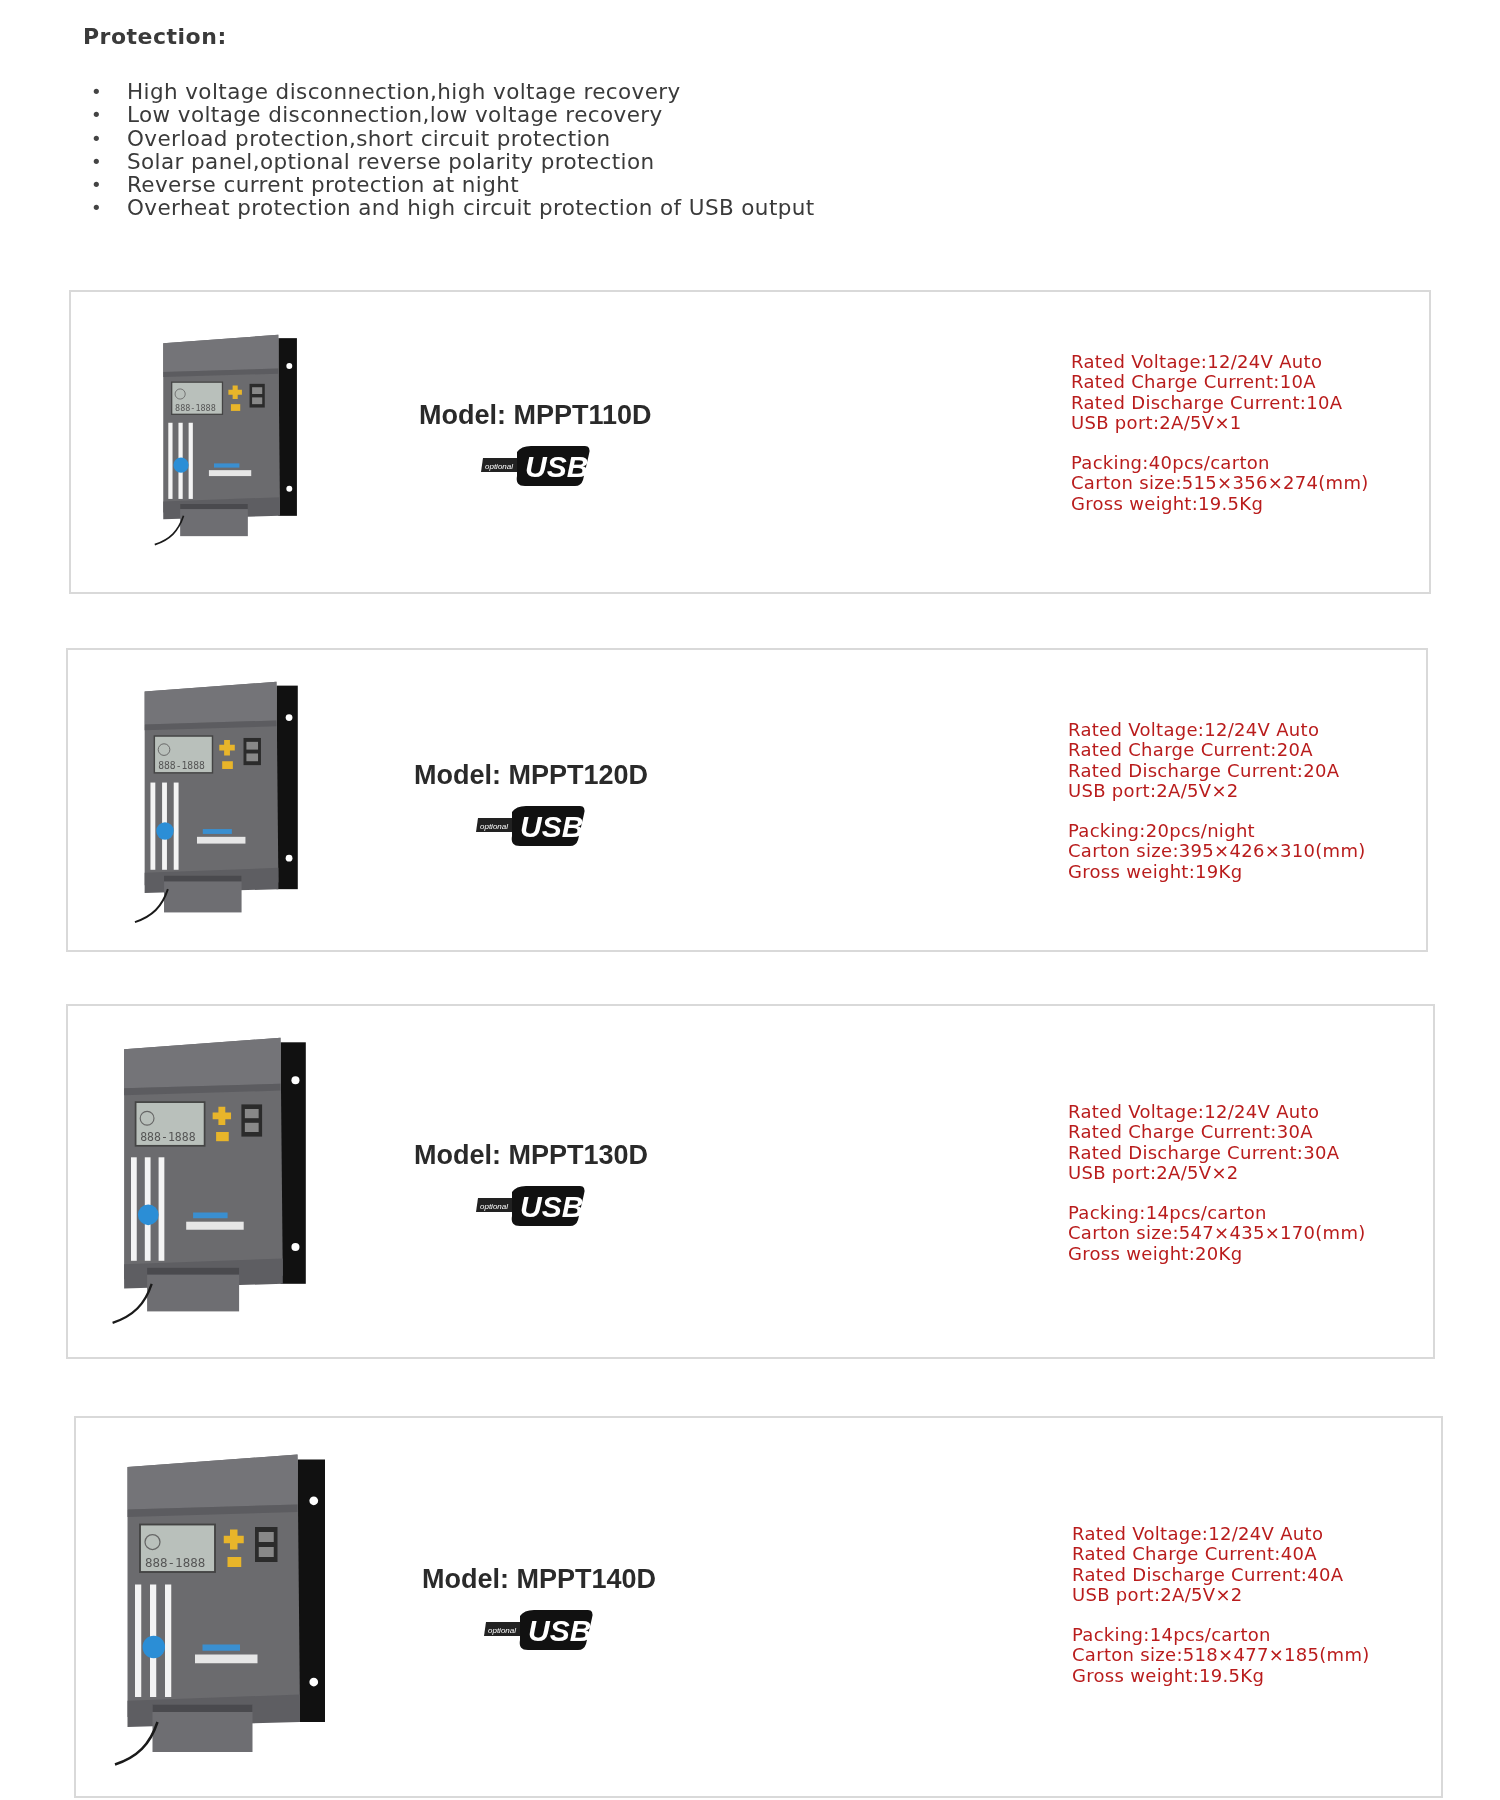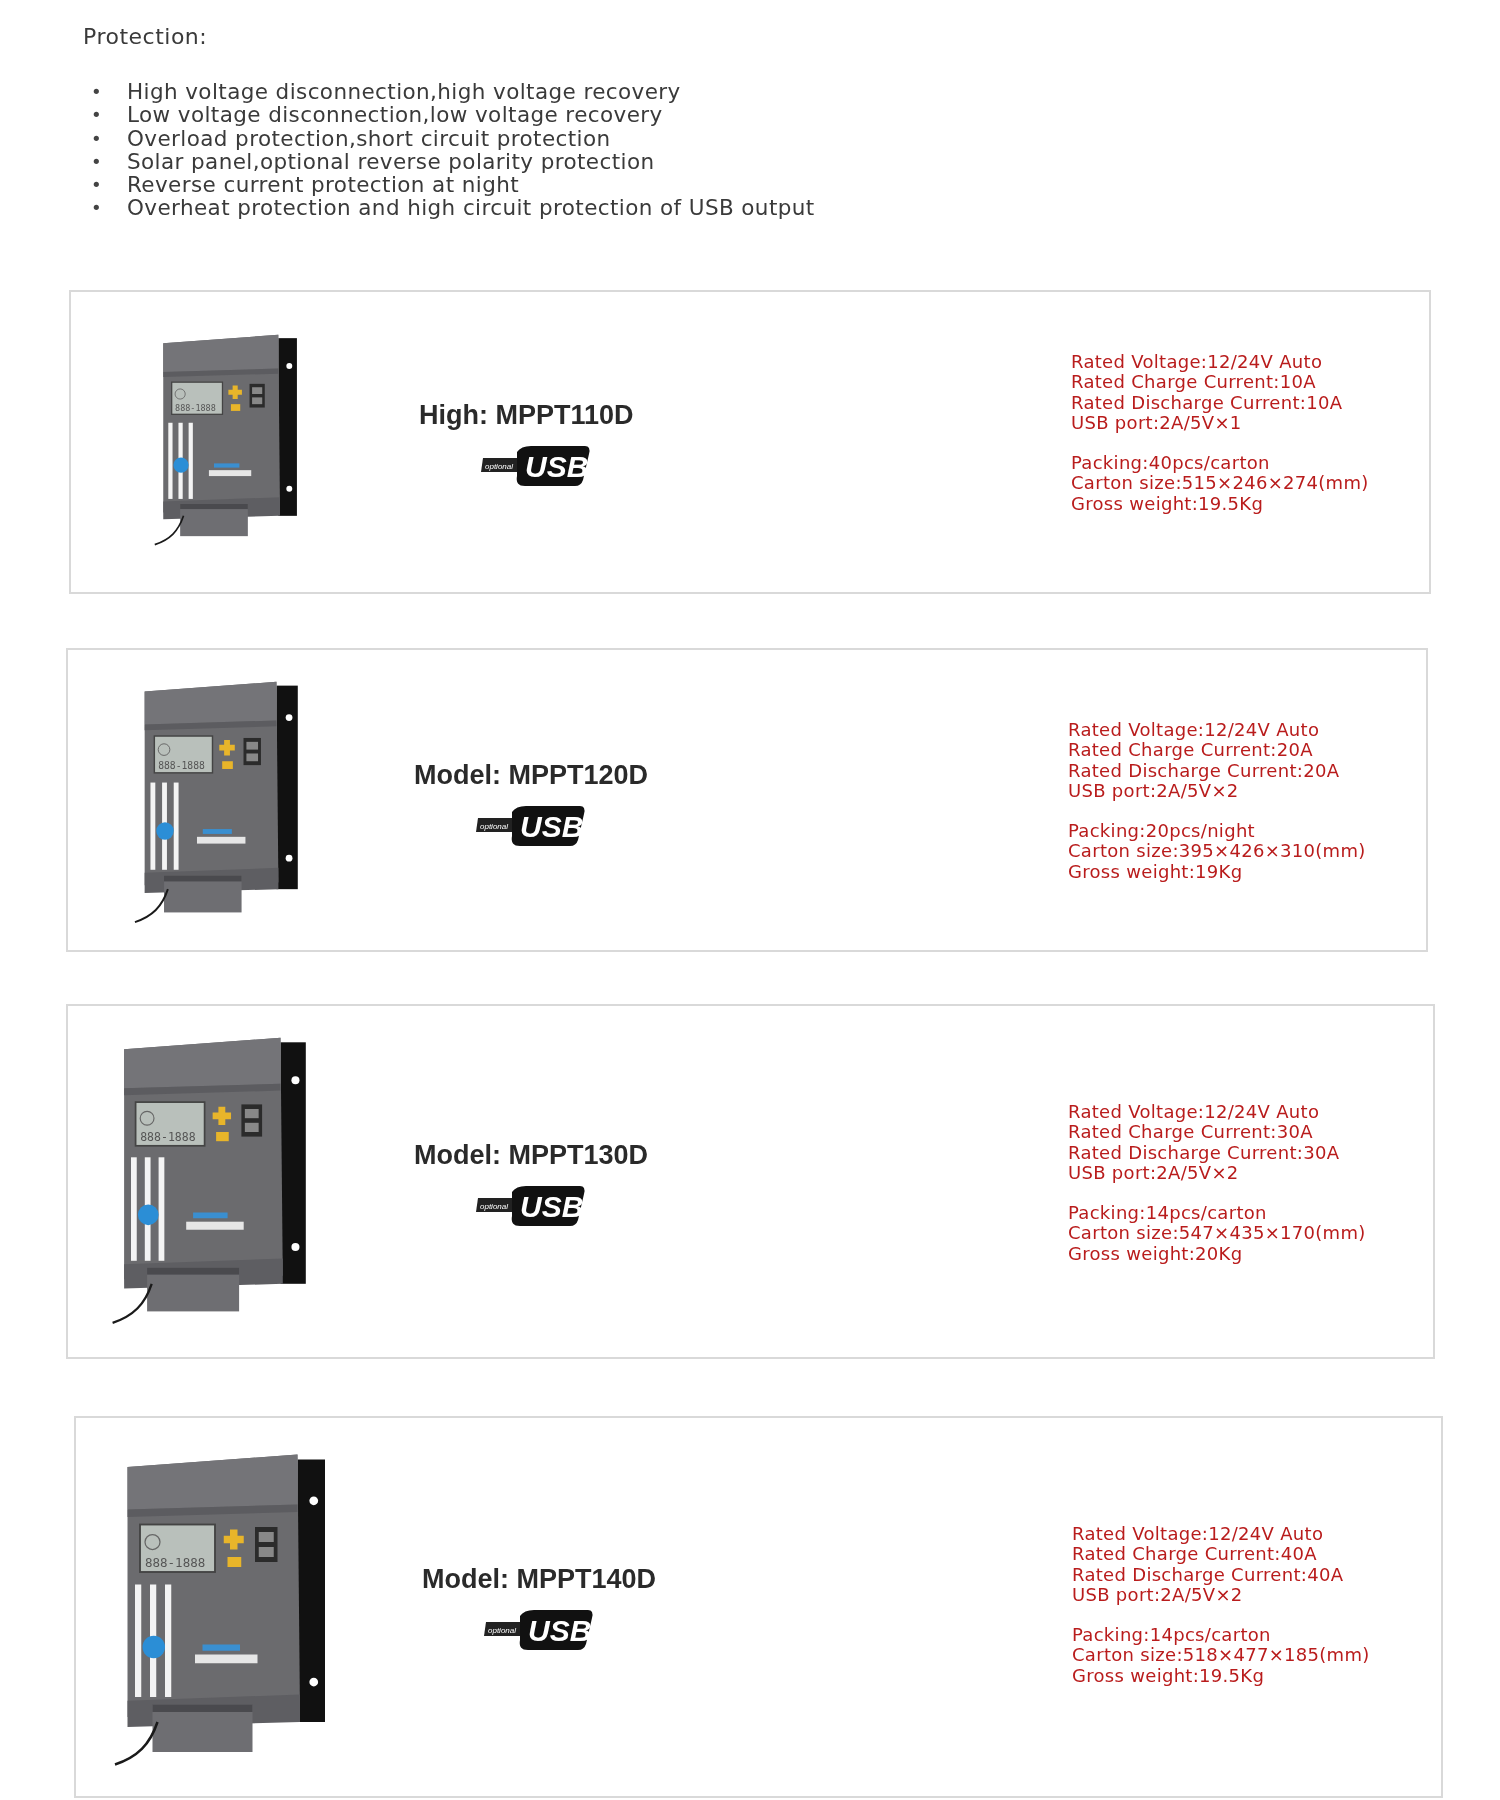--- a/index.html
+++ b/index.html
@@ -1,20 +1,20 @@
 <!DOCTYPE html>
 <html><head>
 <meta charset="utf-8">
 <style>
   html, body { margin:0; padding:0; background:#ffffff; }
   body { width:1500px; height:1800px; position:relative; overflow:hidden;
          font-family:"DejaVu Sans", sans-serif; color:#333; }
 
   .protection-title { position:absolute; left:83px; top:24px; font-size:22px;
-         letter-spacing:0.5px; color:#3a3a3a; font-weight:400; }
+         letter-spacing:0.5px; color:#3a3a3a; font-weight:700; }
   .protection-list { position:absolute; left:83px; top:72px; margin:8px; padding:0; list-style:none; }
   .protection-list li { position:relative; font-size:21.5px; line-height:23.3px; color:#3a3a3a;
          padding-left:36px; letter-spacing:0.4px; white-space:nowrap; }
   .protection-list li::before { content:"•"; position:absolute; left:0; top:0; font-size:18px; color:#444; }
 
   .card { position:absolute; border:2px solid #d9d9d9; background:#fff; box-sizing:border-box; }
   .device { position:absolute; }
   .model { position:absolute; font-family:"Liberation Sans", sans-serif; font-weight:bold;
            font-size:27px; color:#2a2a2a; white-space:nowrap; }
   .usb-logo { position:absolute; width:110px; height:40px; }
@@ -81,32 +81,32 @@
     <li>Solar panel,optional reverse polarity protection</li>
     <li>Reverse current protection at night</li>
     <li>Overheat protection and high circuit protection of USB output</li>
   </ul>
 </div>
 
 <div class="card" style="left:69px; top:290px; width:1362px; height:304px;">
   <svg class="device" style="left:80px; top:36px; width:170px; height:220px;">
       <use href="#controller"></use>
     </svg>
-  <div class="model" style="left:348px; top:108px;">High: MPPT110D</div>
+  <div class="model" style="left:348px; top:108px;">Model: MPPT110D</div>
   <svg class="usb-logo" style="left:410px; top:154px;">
       <use href="#usb-badge"></use>
     </svg>
   <div class="specs" style="left:1000px; top:60px;">
     <div>Rated Voltage:12/24V Auto</div>
     <div>Rated Charge Current:10A</div>
     <div>Rated Discharge Current:10A</div>
     <div>USB port:2A/5V×1</div>
     <div class="gap"></div>
     <div>Packing:40pcs/carton</div>
-    <div>Carton size:515×246×274(mm)</div>
+    <div>Carton size:515×356×274(mm)</div>
     <div>Gross weight:19.5Kg</div>
   </div>
 </div>
 
 <div class="card" style="left:66px; top:648px; width:1362px; height:304px;">
   <svg class="device" style="left:60px; top:24px; width:200px; height:252px;">
       <use href="#controller"></use>
     </svg>
   <div class="model" style="left:346px; top:110px;">Model: MPPT120D</div>
   <svg class="usb-logo" style="left:408px; top:156px;">

